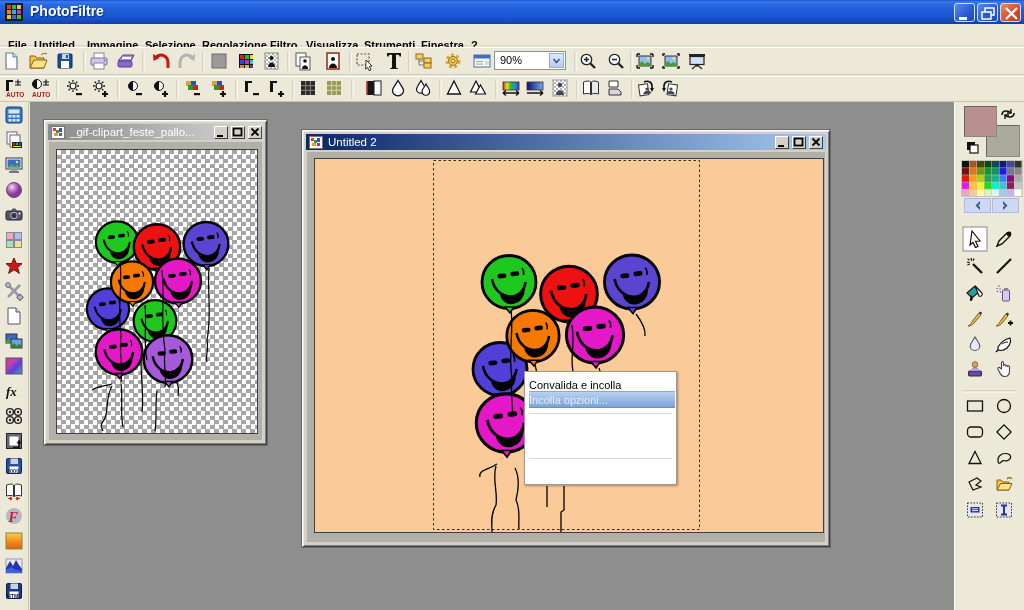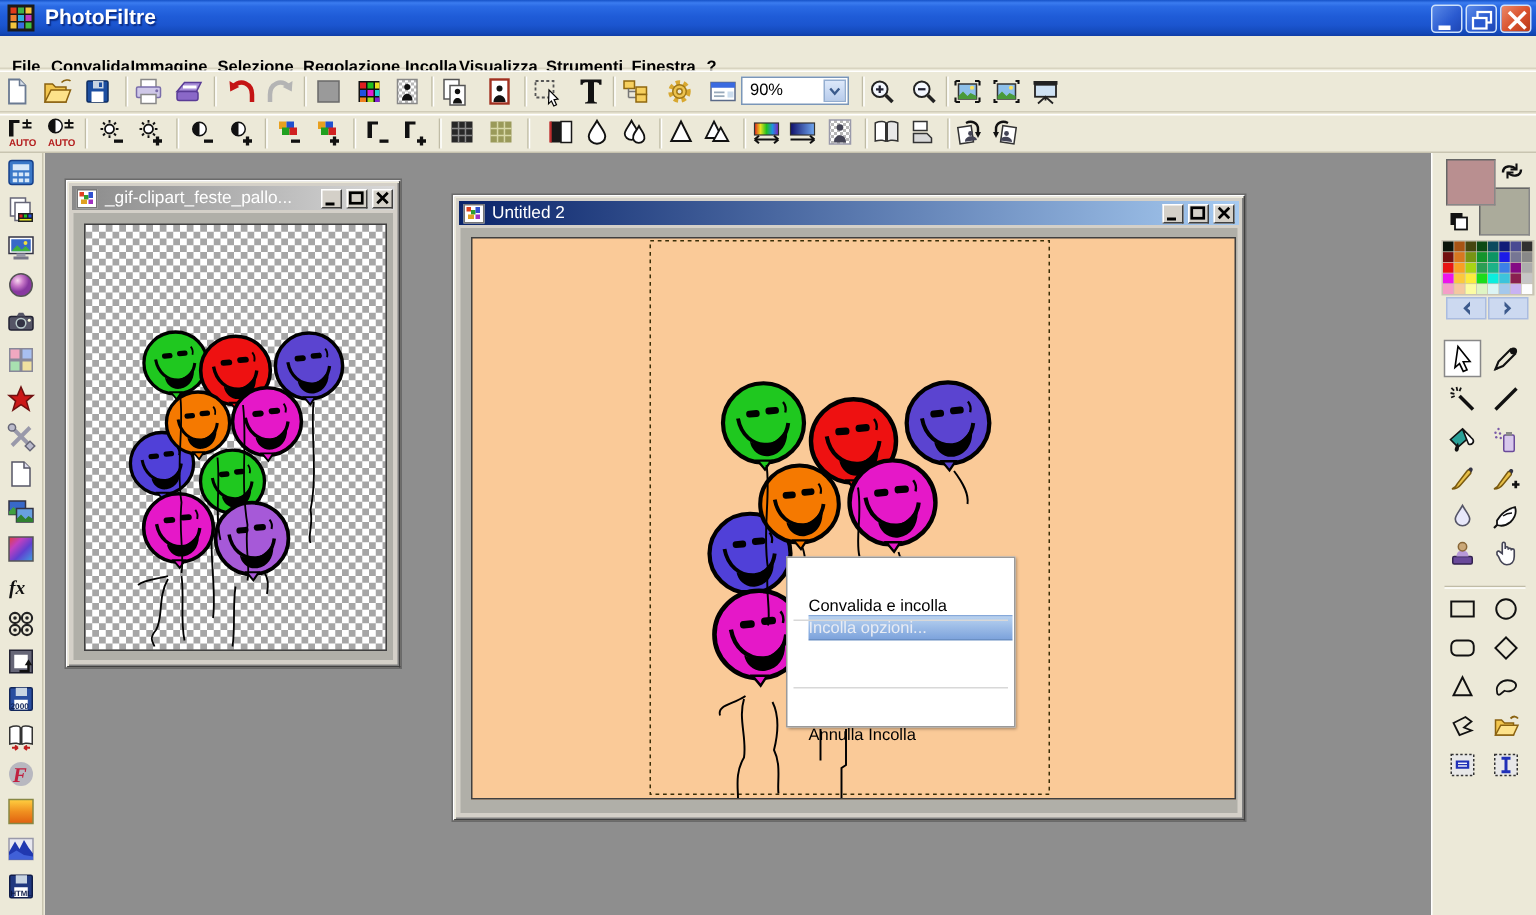--- a/index.html
+++ b/index.html
@@ -54,21 +54,21 @@
   background:repeating-conic-gradient(#A6A6A6 0% 25%, #ffffff 0% 50%) 0 0/9px 9px; }
 
 
 #win2 { left:302px; top:130px; width:528px; height:417px; }
 #win2 .wtitle { background:linear-gradient(90deg,#0A246A,#A6CAF0);padding-left:20px; }
 #win2 .content { position:absolute; left:4px; top:21px; right:4px; bottom:4px; background:#B0AFA8; }
 #win2 .canvas { position:absolute; left:7px; top:6px; width:510px; height:375px; border:1px solid #404040; background:#FACA98; }
 
 
 #ctxmenu { left:524px; top:371px; width:153px; height:114px; background:#fff; border:1px solid #9a9a9a; box-shadow:1px 1px 2px rgba(0,0,0,.35); }
-#ctxmenu .mi { position:absolute; left:14px; right:1px; height:17px; font-size:11px; color:#000; line-height:17px;margin-top:19px; }
+#ctxmenu .mi { position:absolute; left:4px; right:1px; height:17px; font-size:11px; color:#000; line-height:17px; }
 #ctxmenu .hi { background:linear-gradient(180deg,#b8d2f0,#7da3dc); color:#e8ecf4; border-top:1px solid #86a9da; border-bottom:1px solid #6a8fc4; }
 #ctxmenu .msep { position:absolute; left:4px; right:4px; height:1px; background:#d8d8d8; }
 
 svg { position:absolute; overflow:visible; }
 </style>
 </head>
 <body>
 <div id="app">
   <div id="titlebar" class="abs">
     <svg class="ticon abs" viewBox="0 0 18 18">
@@ -97,25 +97,25 @@
       </div>
     <div class="winbtn close abs">
         <svg viewBox="0 0 21 19" width="21" height="19">
           <path d="M5 4 L16 15 M16 4 L5 15" stroke="#fff" stroke-width="2.4"></path>
         </svg>
       </div>
   </div>
 
   <div id="menubar" class="abs">
     <span style="left:8px">File</span>
-    <span style="left:34px">Convalida</span>
+    <span style="left:34px">Untitled</span>
     <span style="left:87px">Immagine</span>
     <span style="left:145px">Selezione</span>
     <span style="left:202px">Regolazione</span>
-    <span style="left:270px">Incolla</span>
+    <span style="left:270px">Filtro</span>
     <span style="left:306px">Visualizza</span>
     <span style="left:364px">Strumenti</span>
     <span style="left:421px">Finestra</span>
     <span style="left:471px">?</span>
   </div>
 
   <div id="tb1" class="abs">
     <svg width="1024" height="28" style="left:0;top:0">
       <defs>
         <pattern id="chk" width="4" height="4" patternUnits="userSpaceOnUse">
@@ -944,15 +944,14 @@
       </svg>
     </div>
       </div>
   </div>
 
   <div id="ctxmenu" class="abs">
     <div class="mi" style="top:5px">Convalida e incolla</div>
     <div class="mi hi" style="top:19px">Incolla opzioni...</div>
     <div class="msep" style="top:41px"></div>
     <div class="msep" style="top:86px"></div>
-    <div class="mi" style="top:91px">Annulla Incolla</div>
   </div>
 </div>
 
 </body></html>

